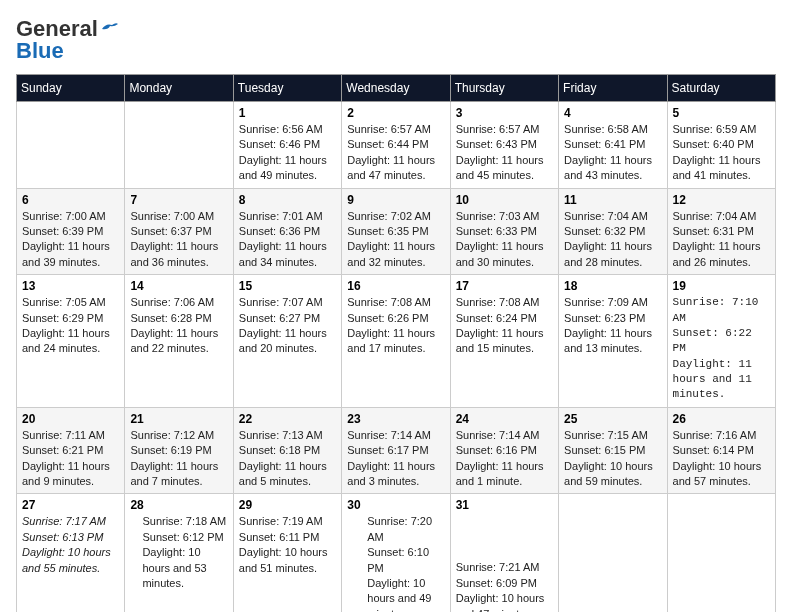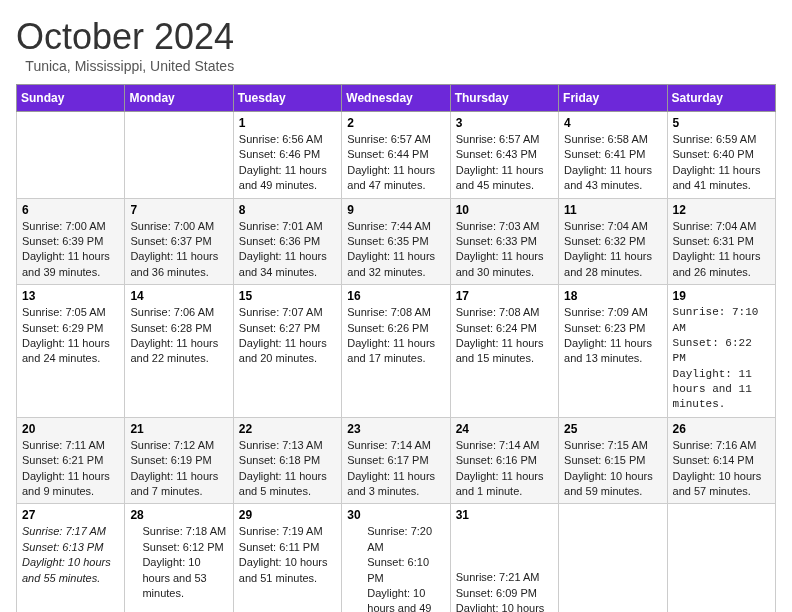--- a/index.html
+++ b/index.html
@@ -36,26 +36,26 @@
     .location {
       font-size: 14px;
       color: #555;
     }
     .calendar {
       width: 100%;
       border-collapse: collapse;
       font-size: 11px;
     }
     .calendar th {
-      background-color: #6d28d9;
+      background-color: #0f172a;
       color: #fff;
       padding: 6px 4px;
       text-align: left;
       font-size: 12px;
-      font-weight: bold;
+      font-weight: normal;
       border: 1px solid #999;
     }
     .calendar td {
       vertical-align: top;
       padding: 4px 5px;
       border: 1px solid #ccc;
       width: 108px;
       min-height: 75px;
       background: #fff;
     }
@@ -72,23 +72,28 @@
       font-size: 11px;
       color: #222;
       line-height: 1.4;
     }
     .empty { background: #fff !important; }
   </style>
 </head>
 <body>
 
 <div class="header">
-  <div class="title-block">
-    <div class="month-title">October 2024</div>
-    <div class="location">Tunica, Mississippi, United States</div>
+  <div class="logo">
+    <div class="logo-line1">
+      <span style="font-size:22px; font-weight:bold; color:#333;">General</span>
+      <svg width="18" height="14" viewBox="0 0 18 14" style="margin-left:2px; margin-top:-2px;">
+        <path d="M2,8 Q6,2 12,4 Q16,1 18,3 Q14,6 10,5 Q8,9 2,8Z" fill="#1a6bb5"></path>
+      </svg>
+    </div>
+    <span style="font-size:22px; font-weight:bold; color:#1a6bb5; margin-top:-4px;">Blue</span>
   </div>
 </div>
 
 <table class="calendar">
   <thead>
     <tr id="days-header">
         <th>Sunday</th>
         <th>Monday</th>
         <th>Tuesday</th>
         <th>Wednesday</th>
@@ -146,21 +151,21 @@
 Daylight: 11 hours and 36 minutes.</div>
         </td>
         <td>
           <span class="day-num">8</span>
           <div class="day-info" style="white-space: pre-line;">Sunrise: 7:01 AM
 Sunset: 6:36 PM
 Daylight: 11 hours and 34 minutes.</div>
         </td>
         <td>
           <span class="day-num">9</span>
-          <div class="day-info" style="white-space: pre-line;">Sunrise: 7:44 AM
+          <div class="day-info" style="white-space: pre-line;">Sunrise: 7:02 AM
 Sunset: 6:35 PM
 Daylight: 11 hours and 32 minutes.</div>
         </td>
         <td>
           <span class="day-num">10</span>
           <div class="day-info" style="white-space: pre-line;">Sunrise: 7:03 AM
 Sunset: 6:33 PM
 Daylight: 11 hours and 30 minutes.</div>
         </td>
         <td>

